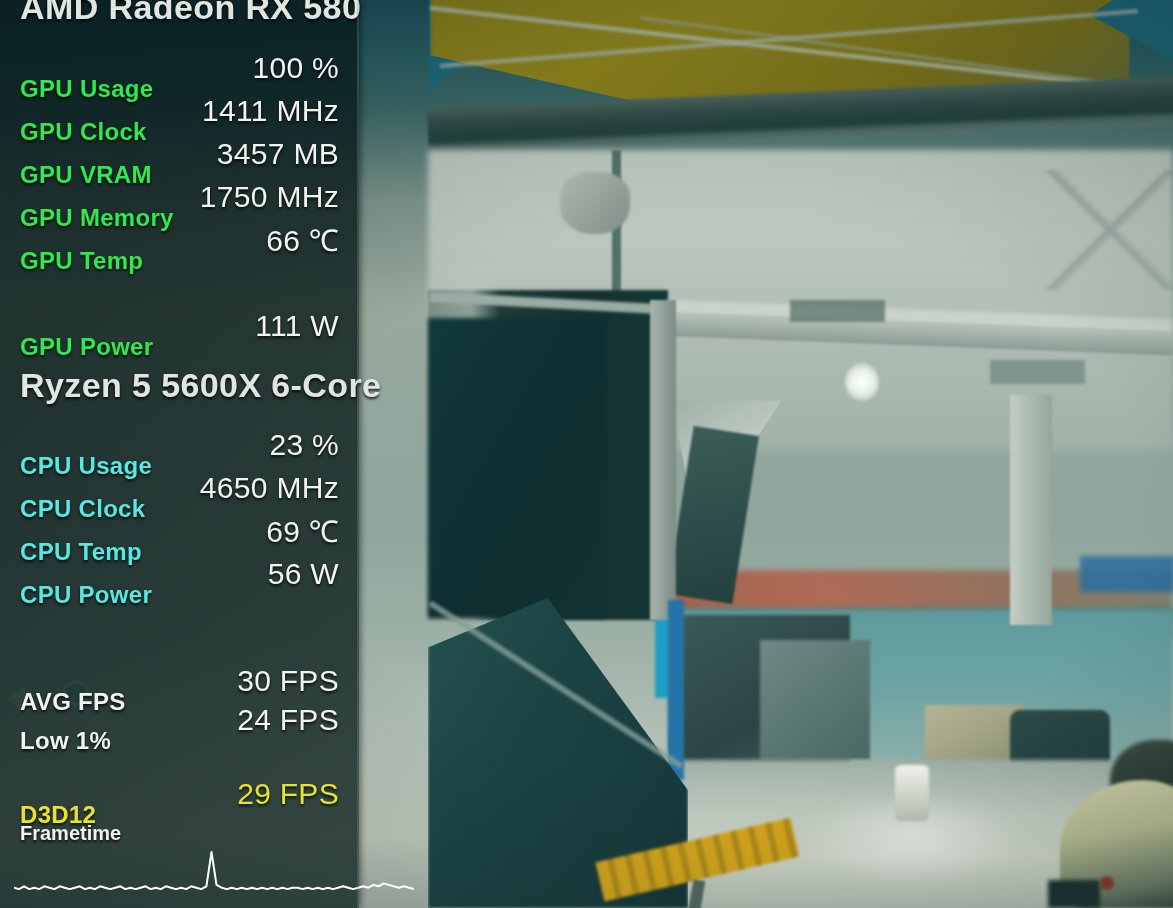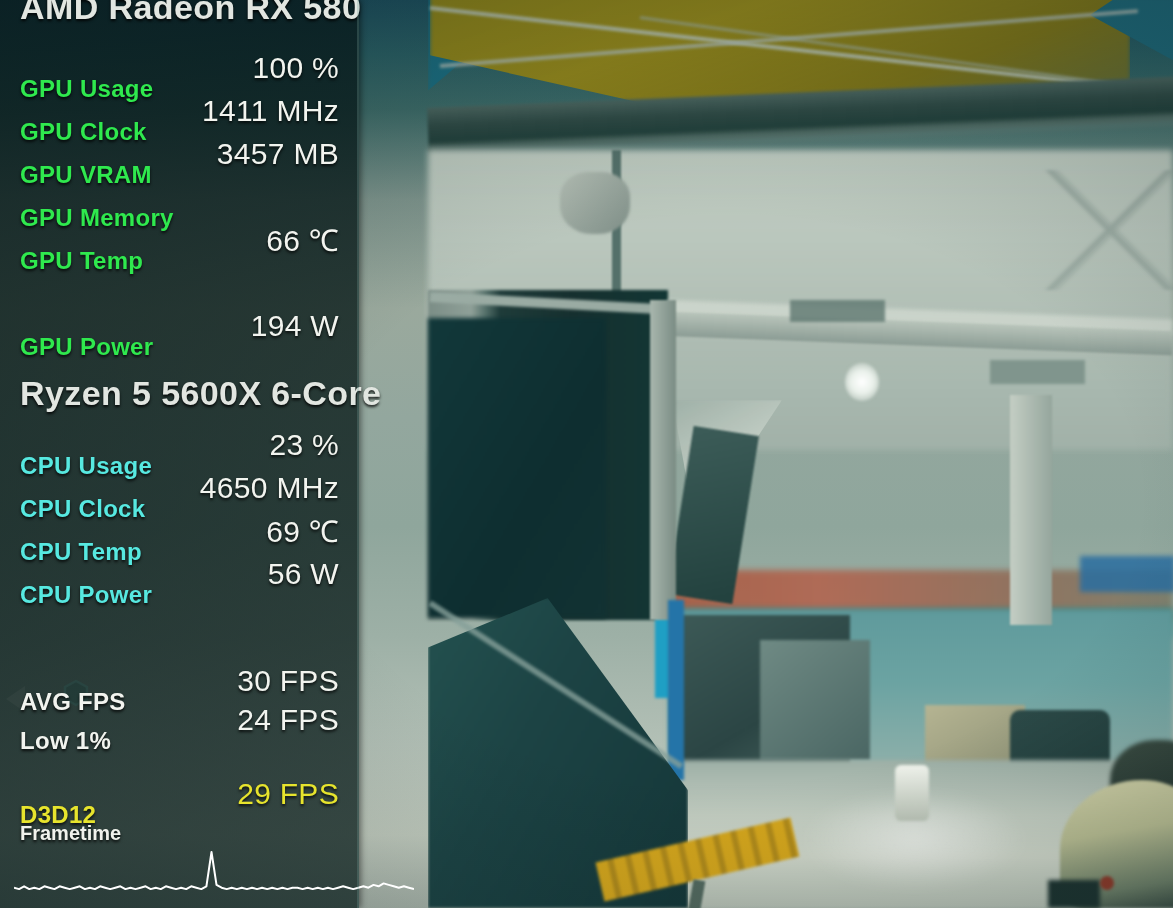--- a/index.html
+++ b/index.html
@@ -133,21 +133,21 @@
     box-shadow:2px 0 6px rgba(0,0,0,.45);}
   #overlay::after{content:"";position:absolute;right:0;top:0;width:2px;height:100%;
     background:rgba(120,160,155,.28);}
 
   .ovl-inner{position:relative;width:100%;height:100%;}
 
   .hdr{position:absolute;left:20px;right:20px;color:#e2e6e1;
     font-size:34px;font-weight:bold;letter-spacing:.4px;
     text-shadow:0 2px 3px rgba(0,0,0,.85);white-space:nowrap;}
   .hdr.gpu{top:-12px;text-align:center;}
-  .hdr.cpu{top:374px;text-align:right;}
+  .hdr.cpu{top:366px;text-align:right;}
 
   .row{position:absolute;left:20px;right:20px;height:43px;display:flex;
     align-items:center;justify-content:space-between;white-space:nowrap;}
   .row .lbl{font-size:24px;font-weight:bold;letter-spacing:.3px;
     text-shadow:0 2px 3px rgba(0,0,0,.8);margin-top:43px;}
   .row .val{font-size:30px;font-weight:normal;color:#f2f4ef;letter-spacing:.3px;
     text-shadow:0 2px 3px rgba(0,0,0,.8);}
   .row.green .lbl{color:#2fe94e;}
   .row.cyan  .lbl{color:#57e9e1;text-align:right;}
   .row.white .lbl{color:#f2f4ef;}
@@ -228,28 +228,29 @@
       <div class="row green" style="top:89px">
         <span class="lbl">GPU Clock</span>
         <span class="val">1411 MHz</span>
       </div>
       <div class="row green" style="top:132px">
         <span class="lbl">GPU VRAM</span>
         <span class="val">3457 MB</span>
       </div>
       <div class="row green" style="top:175px">
         <span class="lbl">GPU Memory</span>
+        <span class="val">1750 MHz</span>
       </div>
       <div class="row green" style="top:218px">
         <span class="lbl">GPU Temp</span>
         <span class="val">66 ℃</span>
       </div>
       <div class="row green" style="top:304px">
         <span class="lbl">GPU Power</span>
-        <span class="val">194 W</span>
+        <span class="val">111 W</span>
       </div>
 
       <div class="hdr cpu">Ryzen 5 5600X 6-Core</div>
 
       <div class="row cyan" style="top:423px">
         <span class="lbl">CPU Usage</span>
         <span class="val">23 %</span>
       </div>
       <div class="row cyan" style="top:466px">
         <span class="lbl">CPU Clock</span>

